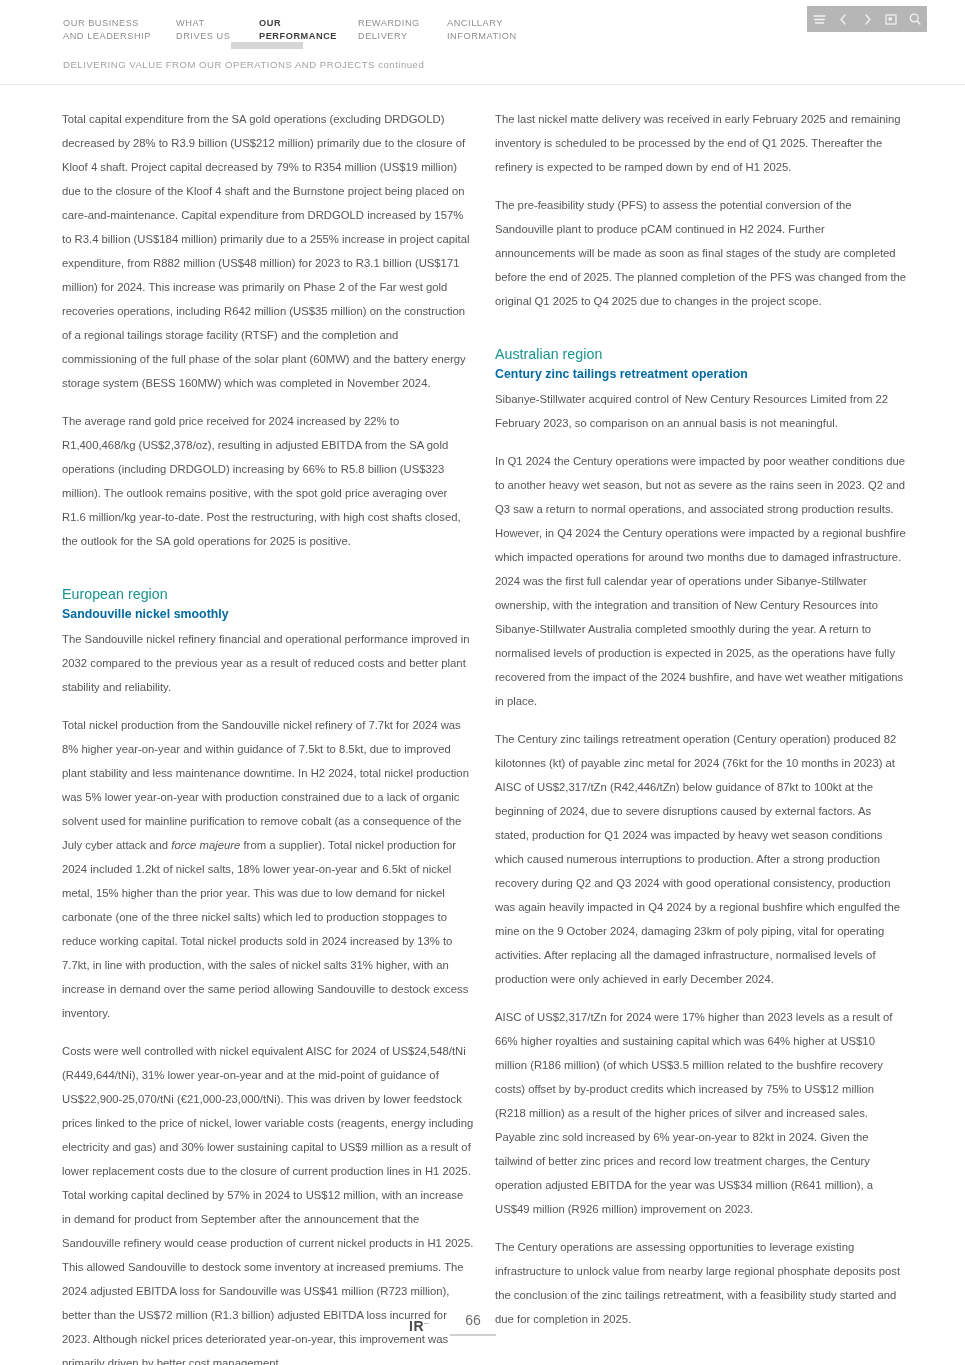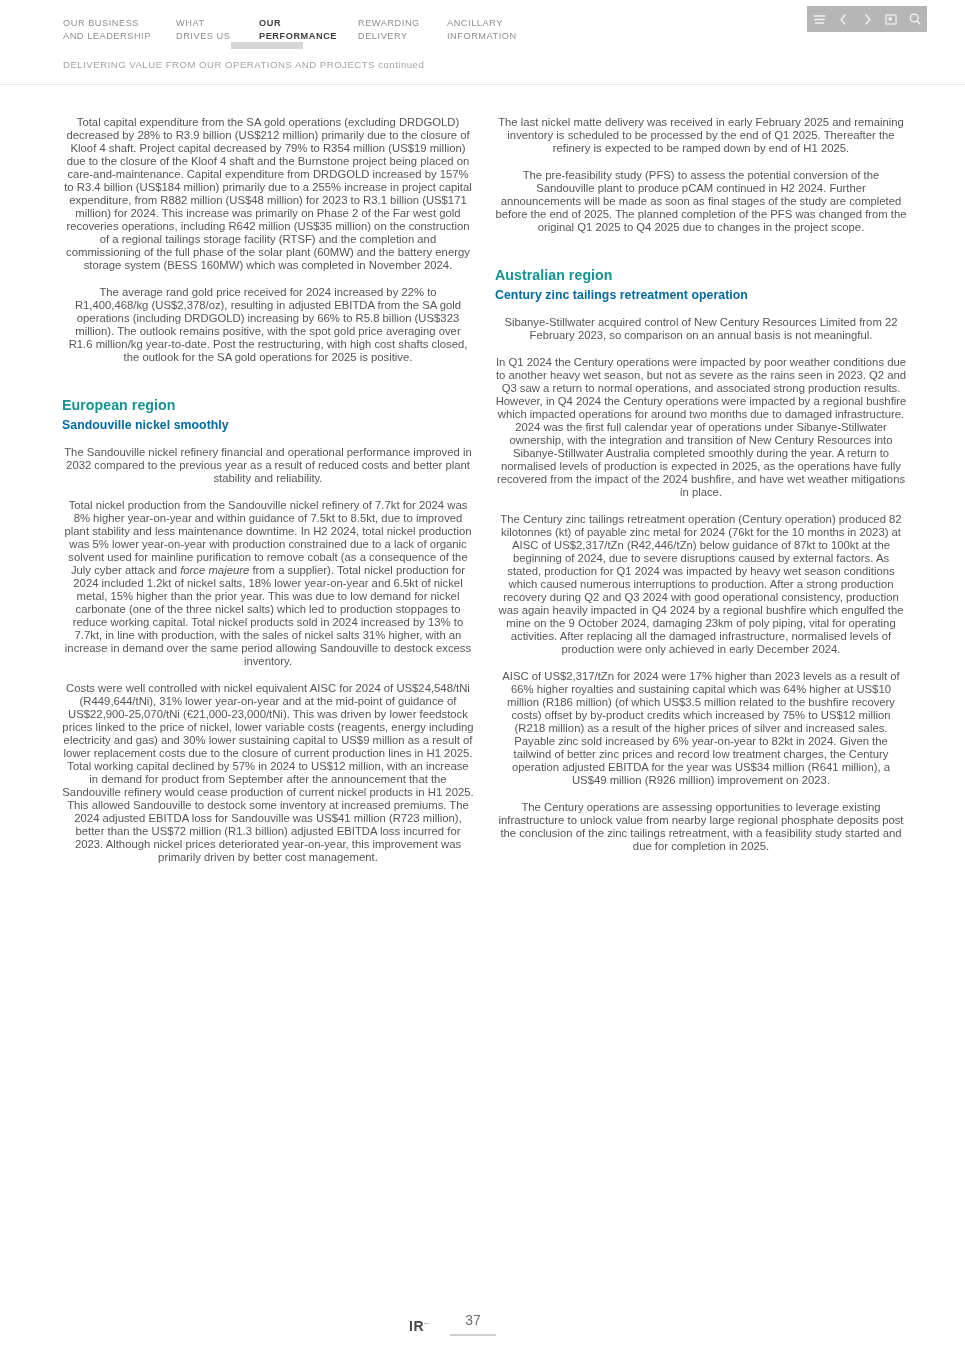--- a/index.html
+++ b/index.html
@@ -105,34 +105,34 @@
     position: absolute;
     left: 62px;
     top: 104px;
     width: 845px;
     display: flex;
     gap: 21px;
   }
   .col { width: 412px; }
 
   p.body {
-    margin: 12px 0 14px 0;
+    margin: 3px 0 14px 0;
     font-size: 11.3px;
-    line-height: 13px;
+    line-height: 24px;
     color: #55565a;
-    text-align: center;
+    text-align: left;
   }
   p.body:last-child { margin-bottom: 0; }
   .it { font-style: italic; }
 
   h2.region {
     margin: 8px 0 2px 0;
     font-size: 14.2px;
     line-height: 19px;
-    font-weight: bold;
+    font-weight: normal;
     color: #17938f;
     letter-spacing: 0.05px;
   }
   h3.sub {
     margin: 0 0 4px 0;
     font-size: 12.3px;
     line-height: 17px;
     font-weight: bold;
     color: #0369a1;
     letter-spacing: 0.05px;
@@ -287,16 +287,16 @@
     <p class="body">The Century zinc tailings retreatment operation (Century operation) produced 82 kilotonnes (kt) of payable zinc metal for 2024 (76kt for the 10 months in 2023) at AISC of US$2,317/tZn (R42,446/tZn) below guidance of 87kt to 100kt at the beginning of 2024, due to severe disruptions caused by external factors. As stated, production for Q1 2024 was impacted by heavy wet season conditions which caused numerous interruptions to production. After a strong production recovery during Q2 and Q3 2024 with good operational consistency, production was again heavily impacted in Q4 2024 by a regional bushfire which engulfed the mine on the 9 October 2024, damaging 23km of poly piping, vital for operating activities. After replacing all the damaged infrastructure, normalised levels of production were only achieved in early December 2024.</p>
     <p class="body">AISC of US$2,317/tZn for 2024 were 17% higher than 2023 levels as a result of 66% higher royalties and sustaining capital which was 64% higher at US$10 million (R186 million) (of which US$3.5 million related to the bushfire recovery costs) offset by by-product credits which increased by 75% to US$12 million (R218 million) as a result of the higher prices of silver and increased sales. Payable zinc sold increased by 6% year-on-year to 82kt in 2024. Given the tailwind of better zinc prices and record low treatment charges, the Century operation adjusted EBITDA for the year was US$34 million (R641 million), a US$49 million (R926 million) improvement on 2023.</p>
     <p class="body">The Century operations are assessing opportunities to leverage existing infrastructure to unlock value from nearby large regional phosphate deposits post the conclusion of the zinc tailings retreatment, with a feasibility study started and due for completion in 2025.</p>
   </div>
 </div>
 
 <div class="footer">
   <div class="footer-inner">
     <span class="footer-ir">IR</span>
     <span class="footer-dash">–</span>
-    <span class="footer-page">37</span>
+    <span class="footer-page">66</span>
     <div class="footer-pagerule"></div>
   </div>
 </div>
 
 </body></html>

